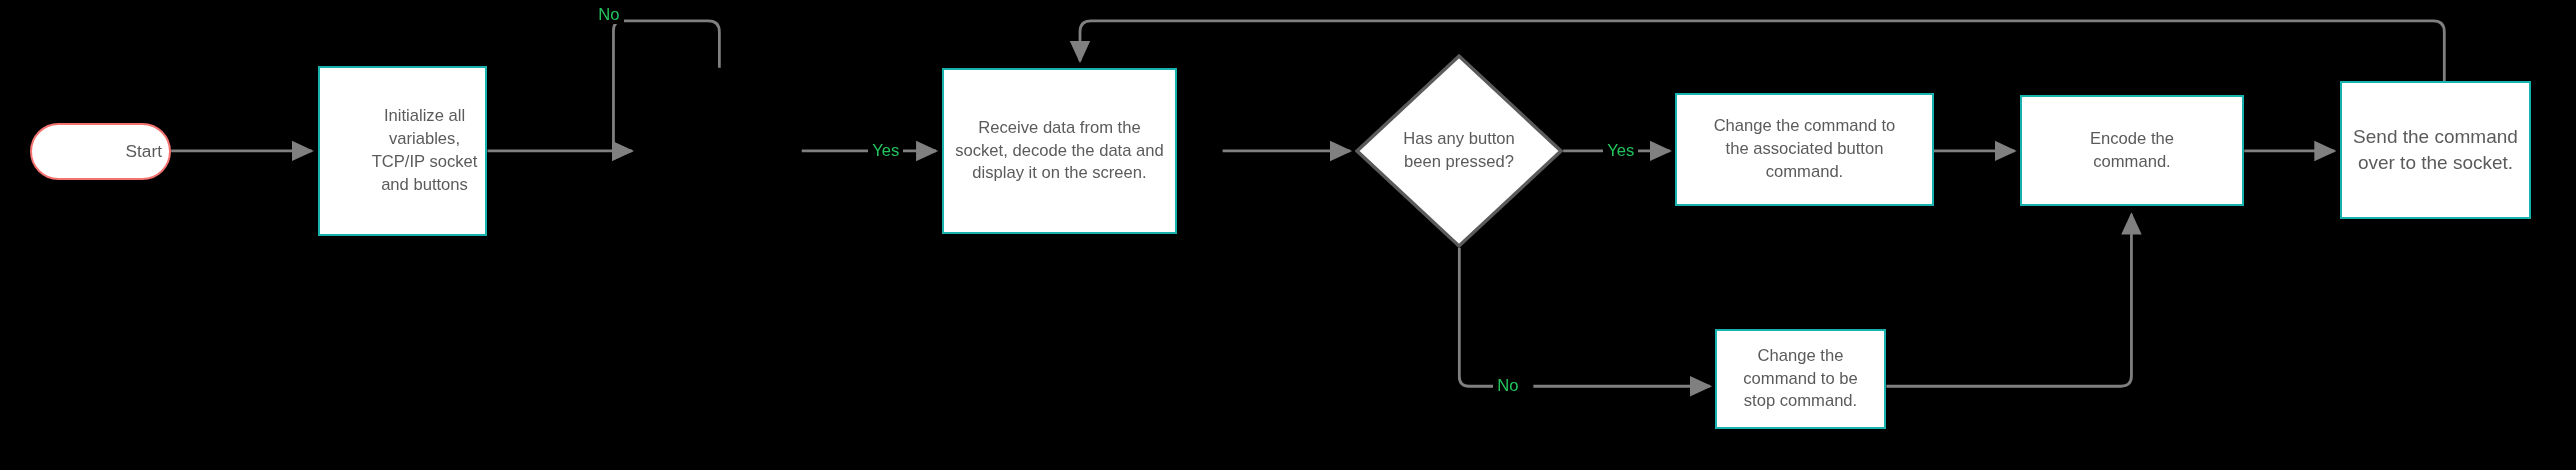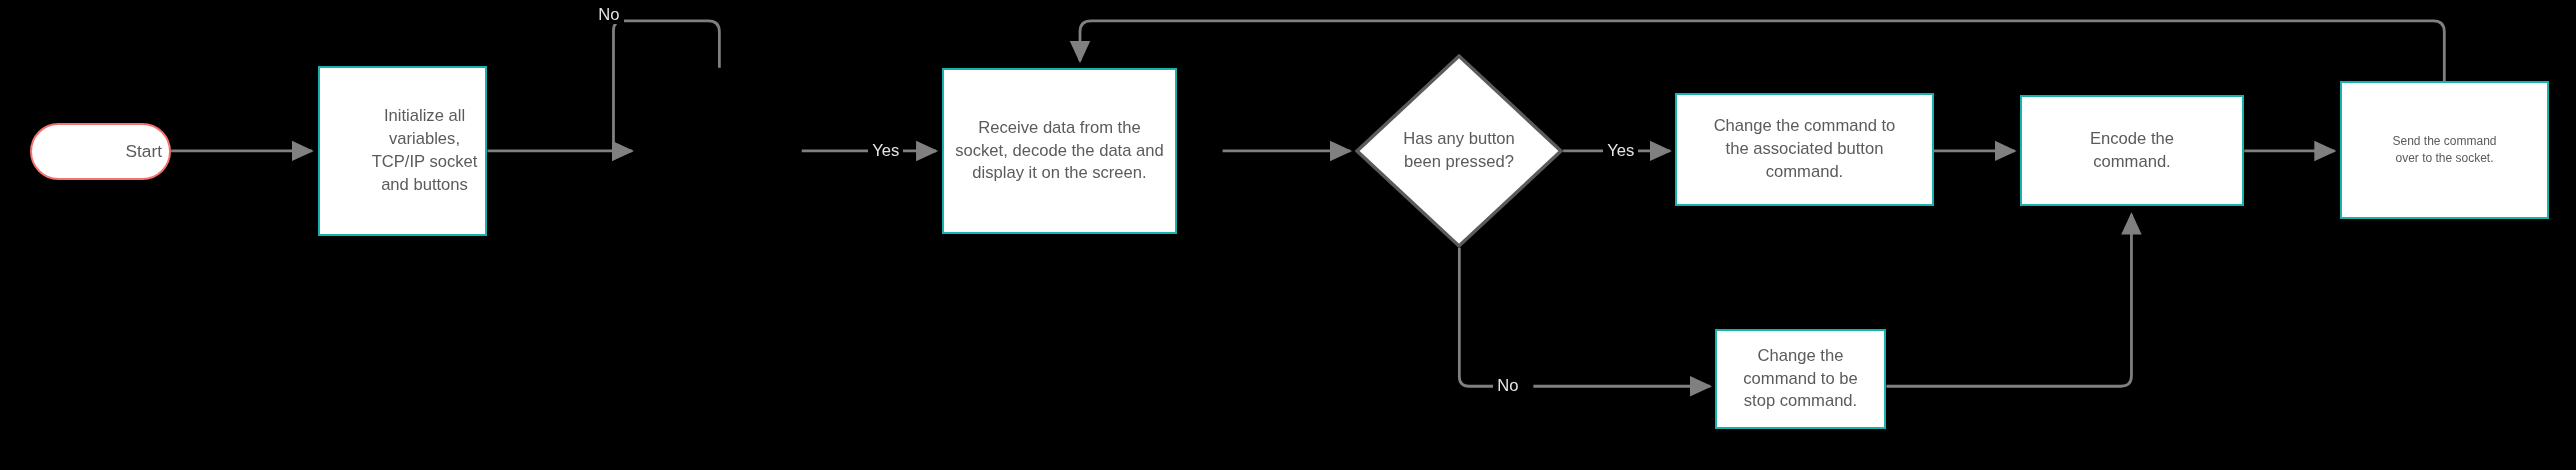--- a/index.html
+++ b/index.html
@@ -59,21 +59,21 @@
     width: 100%;
     height: 100%;
     pointer-events: none;
   }
   .decision .node-label {
     position: relative;
     z-index: 2;
   }
   .edge-label {
     position: absolute;
-    color: #e5e5e5;
+    color: #22c55e;
     background: #000000;
     padding: 0 4.2px;
     white-space: nowrap;
     line-height: 1;
   }
 </style>
 </head>
 <body>
 
 <div id="canvas">
@@ -143,21 +143,21 @@
     <span class="node-label">Change the command to
 the associated button
 command.</span>
   </div>
 
   <div class="node process" style="left:2020px; top:95px; width:224px; height:111px; font-size:16.6px;">
     <span class="node-label">Encode the
 command.</span>
   </div>
 
-  <div class="node process" style="left:2340px; top:81px; width:209px; height:138px; font-size:12px;">
+  <div class="node process" style="left:2340px; top:81px; width:191px; height:138px; font-size:19px;">
     <span class="node-label">Send the command
 over to the socket.</span>
   </div>
 
   <div class="node process" style="left:1715px; top:329px; width:171px; height:100px; font-size:16.6px;">
     <span class="node-label">Change the
 command to be
 stop command.</span>
   </div>
 

